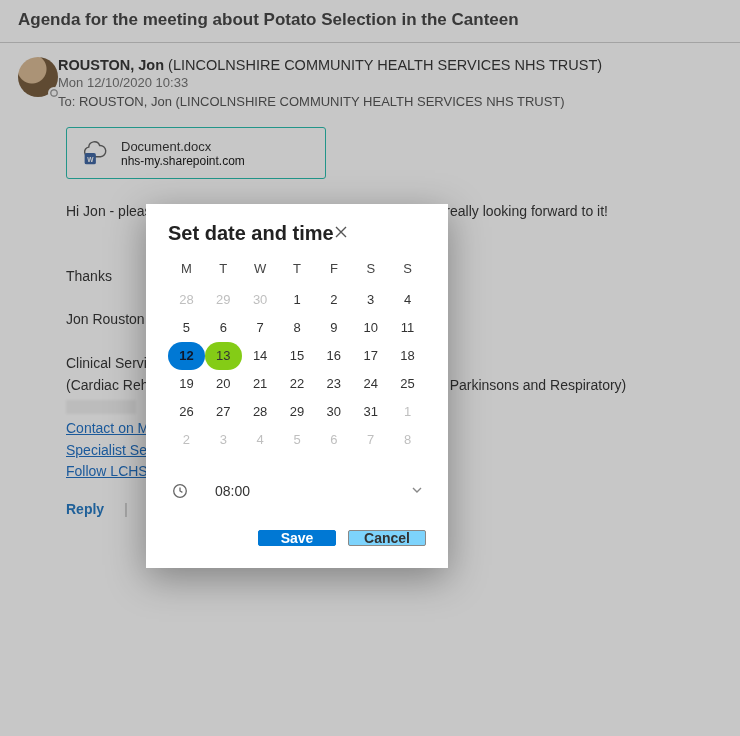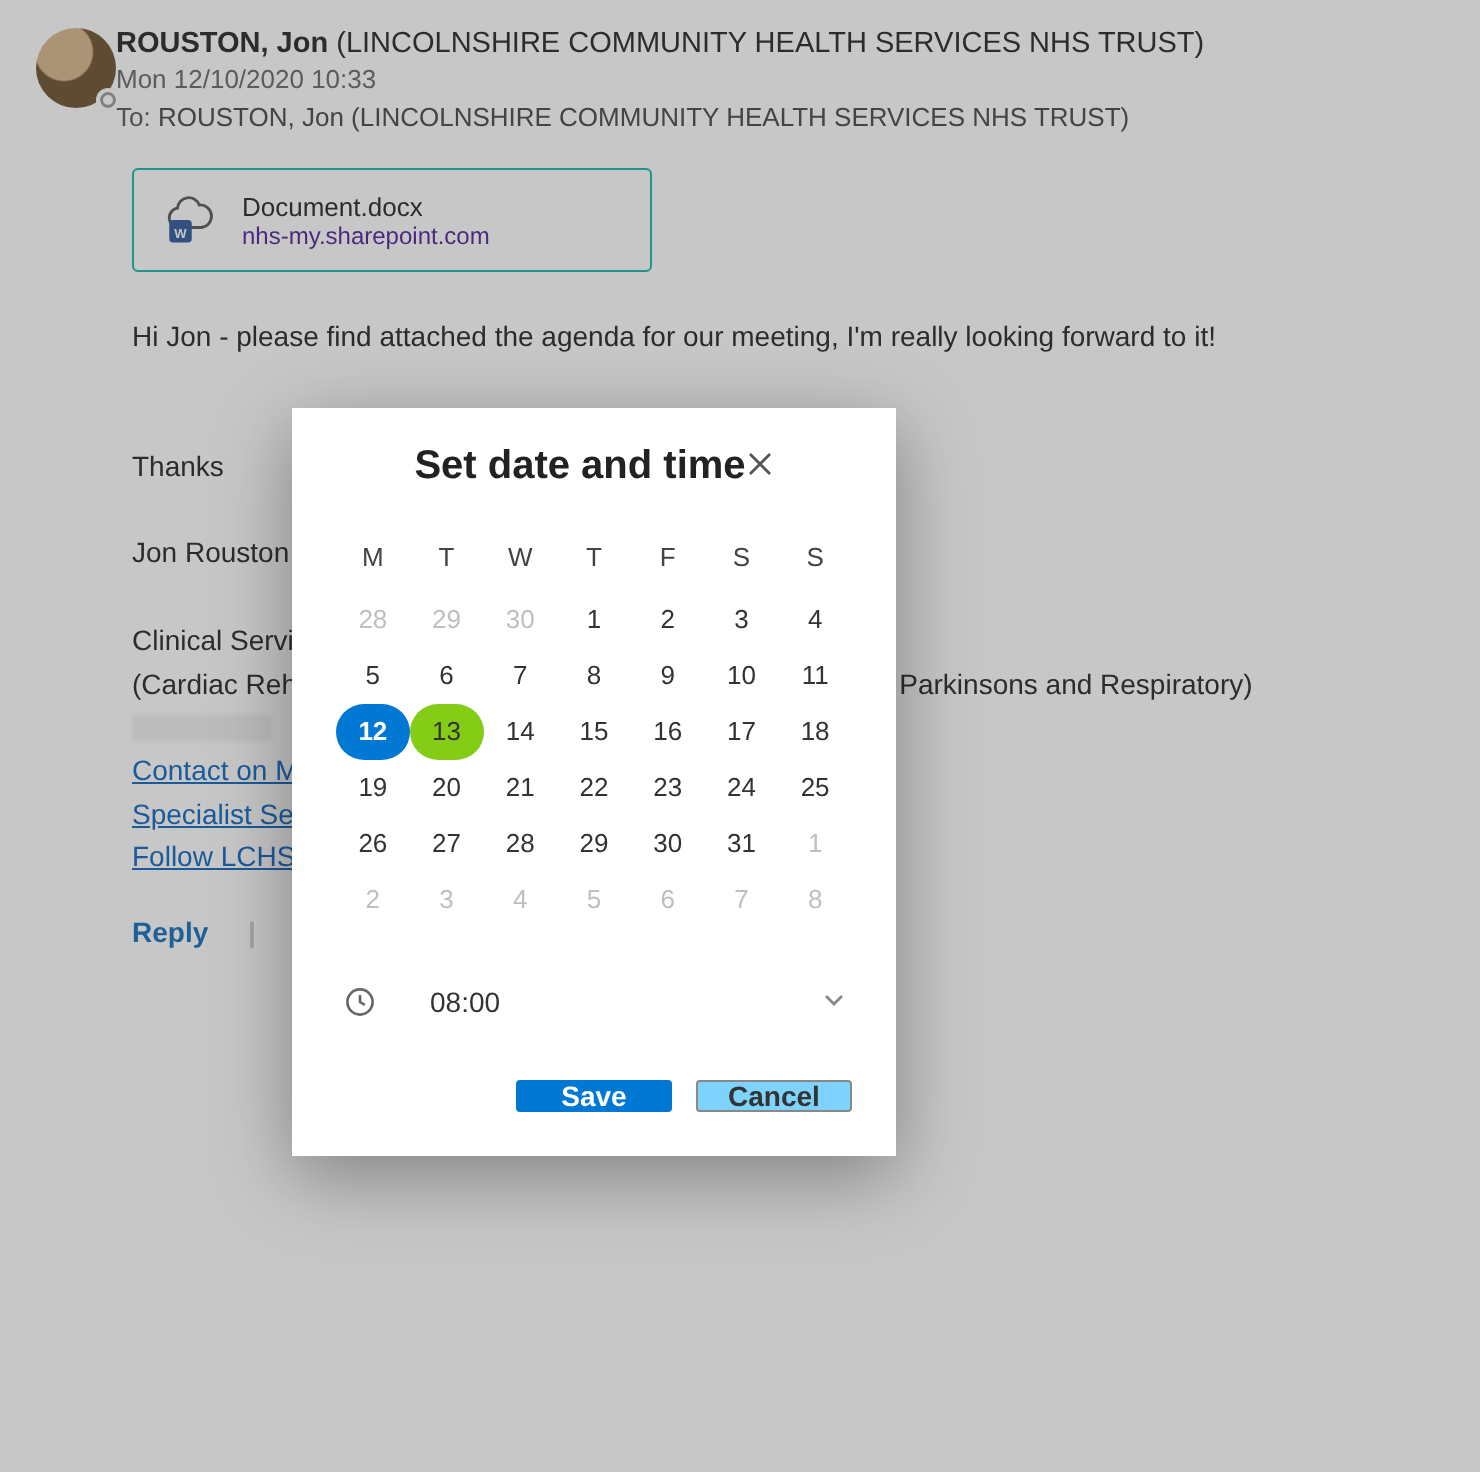--- a/index.html
+++ b/index.html
@@ -65,21 +65,21 @@
     align-items: center;
     gap: 12px;
   }
   .att-icon {
     width: 30px; height: 30px;
     position: relative;
   }
   .att-icon svg { width: 30px; height: 30px; }
   .att-text { font-size: 13px; }
   .att-name { color: #222; }
-  .att-src { color: #4c1d95; font-size: 12px; }
+  .att-src { color: #000000; font-size: 12px; }
   .body-text {
     padding: 18px 18px 14px 66px;
     color: #222;
     line-height: 1.55;
     font-size: 14px;
   }
   .body-text a { color: #0a63c0; text-decoration: underline; }
   .body-text .blurred {
     display: inline-block;
     width: 70px; height: 14px;
@@ -106,23 +106,23 @@
     position: absolute;
     left: 146px;
     top: 204px;
     width: 302px;
     background: #fff;
     box-shadow: 0 10px 36px rgba(0,0,0,.35);
     padding: 18px 22px 22px;
   }
   .dlg-head {
     display: flex;
-    justify-content: center;
+    justify-content: flex-start;
     align-items: center;
-    margin-bottom: 22px;
+    margin-bottom: 12px;
   }
   .dlg-title { font-size: 20px; font-weight: 600; color: #222; }
   .close-x { cursor: pointer; color: #555; font-size: 14px; }
   .month-row {
     display: flex;
     align-items: center;
     margin-bottom: 14px;
     padding: 0 4px;
   }
   .month-label { flex: 1; font-weight: 600; font-size: 15px; color: #333; }
@@ -141,21 +141,21 @@
   .dow { color: #444; font-size: 13px; padding: 4px 0 10px; }
   .day {
     height: 28px;
     line-height: 28px;
     font-size: 13px;
     color: #333;
     border-radius: 14px;
     cursor: pointer;
   }
   .day.other { color: #bfbfbf; }
-  .day.selected { background: #0078d4; color: #ffffff; font-weight: 600; }
+  .day.selected { background: #0078d4; color: #0f172a; font-weight: 600; }
   .day.hover { background: #84cc16; }
   .time-row {
     display: flex;
     align-items: flex-start;
     border-top: 1px solid transparent;
     margin-top: 22px;
     padding: 6px 2px;
     gap: 26px;
     border: 1px solid transparent;
   }
@@ -179,20 +179,21 @@
     align-items: center;
     justify-content: center;
   }
   .btn.primary { background: #0078d4; color: #fff; border: 1px solid #0078d4; }
   .btn.secondary { background: #7dd3fc; color: #333; border: 1px solid #8a8886; }
 </style>
 </head>
 <body>
 
 <div class="email">
+  <div class="subject">Agenda for the meeting about Potato Selection in the Canteen</div>
 
   <div class="header">
     <div class="avatar">
       <div class="presence"></div>
     </div>
     <div class="meta">
       <div class="from">
         <b>ROUSTON, Jon</b>
         <span>(LINCOLNSHIRE COMMUNITY HEALTH SERVICES NHS TRUST)</span>
       </div>

